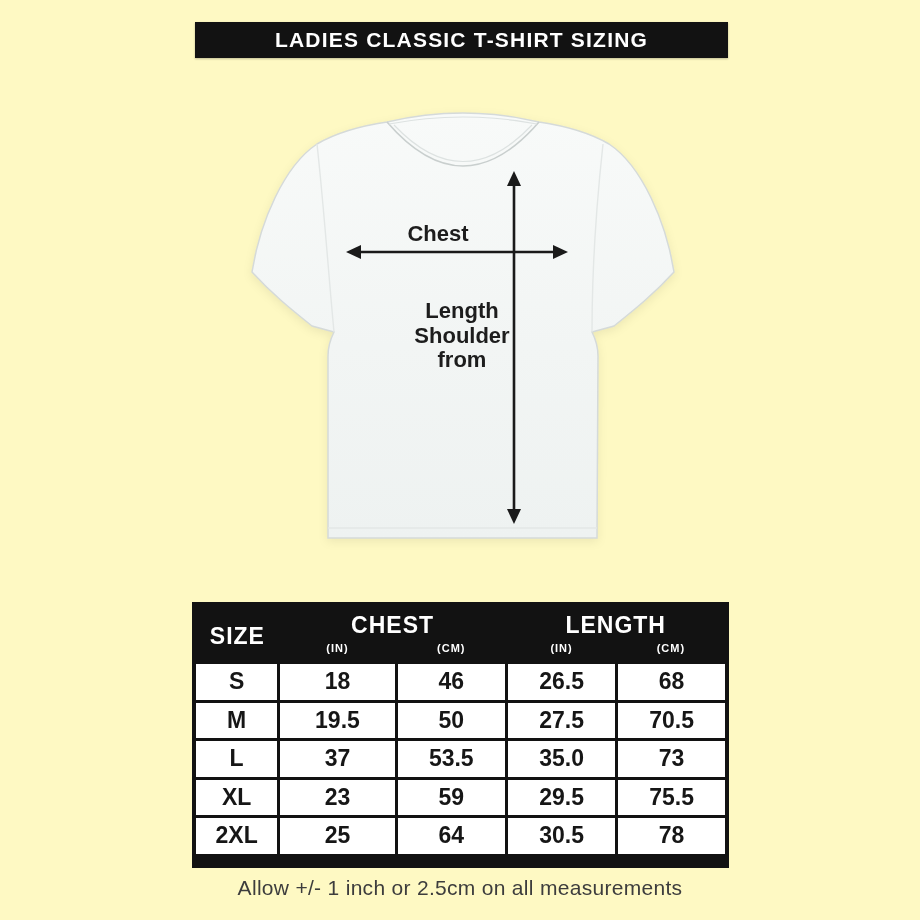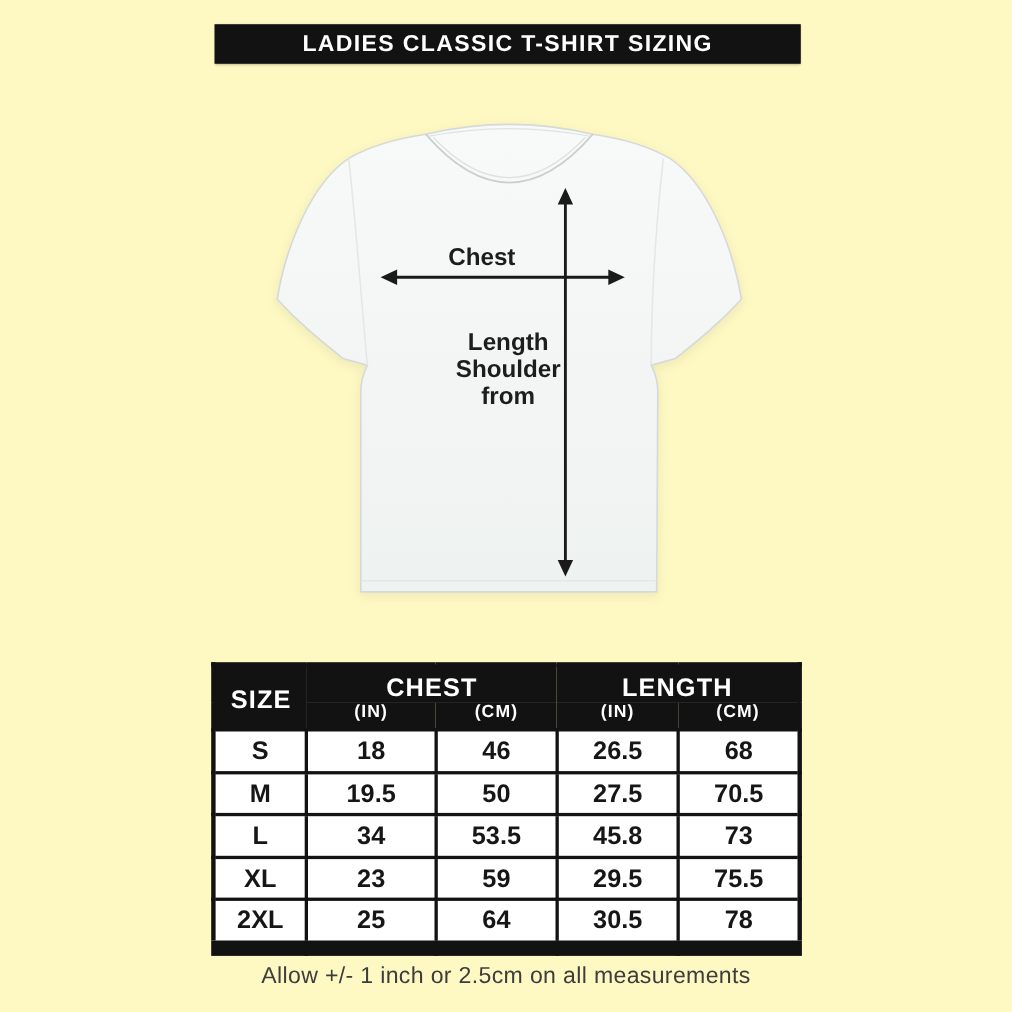--- a/index.html
+++ b/index.html
@@ -31,21 +31,21 @@
   .size-table {
     position:absolute; left:192px; top:602px; width:537px;
     border-collapse:collapse; table-layout:fixed;
     border:4px solid #121212; border-bottom:14px solid #121212;padding-left:41px;
   }
   .size-table thead th {
     background:#121212; color:#ffffff; border:0; font-weight:bold;
     text-align:center; letter-spacing:1px;
   }
   .head-main th { font-size:23px; padding:5px 0 0 0; height:28px; }
-  .head-units th { font-size:16px; padding:0 0 5px 0; height:17px; }
+  .head-units th { font-size:11px; padding:0 0 5px 0; height:17px; }
   .size-table tbody th, .size-table tbody td {
     border:3px solid #121212; background:#ffffff; color:#161616;
     font-weight:bold; font-size:23px; text-align:center; height:35.5px;
     padding:0;
   }
 
   
   .footer-note {
     position:absolute; left:0; top:876px; width:920px;
     text-align:center; color:#3d3d3d; font-size:21px;
@@ -151,23 +151,23 @@
       </tr>
       <tr>
         <th>M</th>
         <td>19.5</td>
         <td>50</td>
         <td>27.5</td>
         <td>70.5</td>
       </tr>
       <tr>
         <th>L</th>
-        <td>34</td>
+        <td>37</td>
         <td>53.5</td>
-        <td>45.8</td>
+        <td>35.0</td>
         <td>73</td>
       </tr>
       <tr>
         <th>XL</th>
         <td>23</td>
         <td>59</td>
         <td>29.5</td>
         <td>75.5</td>
       </tr>
       <tr>

